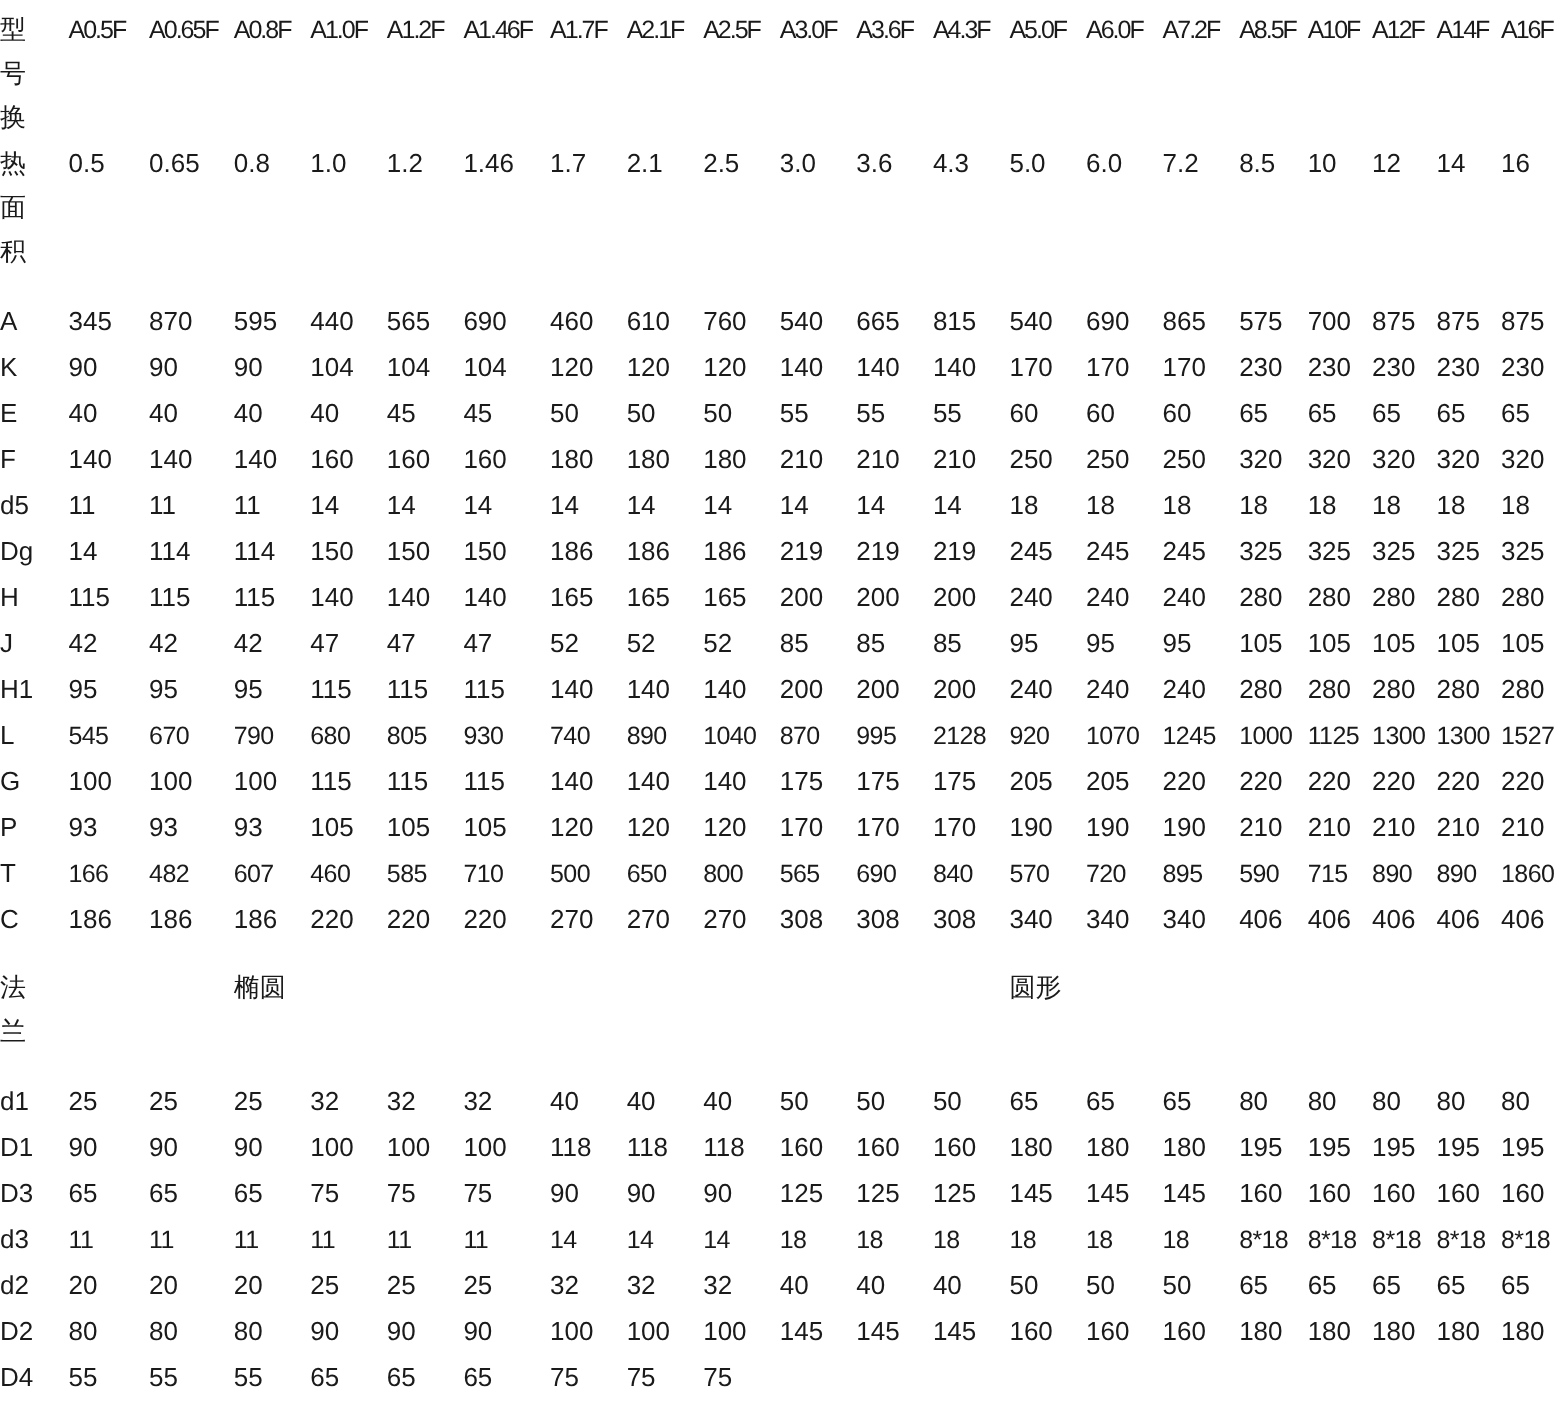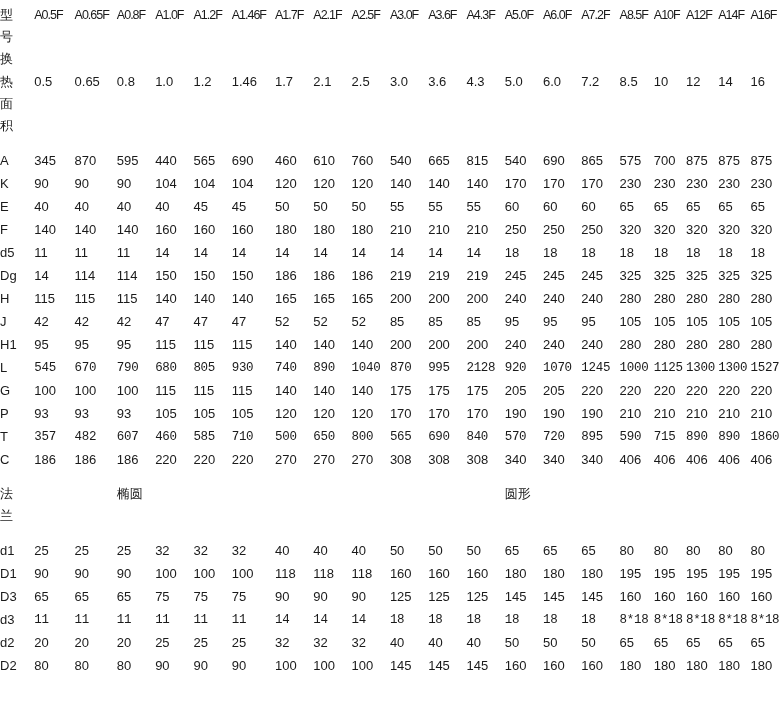--- a/index.html
+++ b/index.html
@@ -61,21 +61,21 @@
   .spacer-row td { height: 12px; }
   .stackword {
     font-weight: bold;
     font-size: 13px;
     line-height: 22px;
   }
   .group-label {
     font-size: 13px;
     text-align: left;
   }
-  .narrow-nums .cell { font-size: 12.5px; letter-spacing: -0.3px; font-family: Liberation Mono, monospace; }
+  .narrow-nums .cell { font-size: 12.5px; letter-spacing: -0.3px; }
 </style>
 </head>
 <body>
 
 <div class="sheet">
   <table class="spec">
     <colgroup>
       <col style="width:34px">
       <col style="width:40px">
         <col style="width:42px">
@@ -451,21 +451,21 @@
         <td class="cell">190</td>
         <td class="cell">210</td>
         <td class="cell">210</td>
         <td class="cell">210</td>
         <td class="cell">210</td>
         <td class="cell">210</td>
       </tr>
 
       <tr class="r-data narrow-nums">
         <td class="rowlabel">T</td>
-        <td class="cell">357</td>
+        <td class="cell">166</td>
         <td class="cell">482</td>
         <td class="cell">607</td>
         <td class="cell">460</td>
         <td class="cell">585</td>
         <td class="cell">710</td>
         <td class="cell">500</td>
         <td class="cell">650</td>
         <td class="cell">800</td>
         <td class="cell">565</td>
         <td class="cell">690</td>
@@ -662,16 +662,39 @@
         <td class="cell">160</td>
         <td class="cell">160</td>
         <td class="cell">160</td>
         <td class="cell">180</td>
         <td class="cell">180</td>
         <td class="cell">180</td>
         <td class="cell">180</td>
         <td class="cell">180</td>
       </tr>
 
+      <tr class="r-data">
+        <td class="rowlabel">D4</td>
+        <td class="cell">55</td>
+        <td class="cell">55</td>
+        <td class="cell">55</td>
+        <td class="cell">65</td>
+        <td class="cell">65</td>
+        <td class="cell">65</td>
+        <td class="cell">75</td>
+        <td class="cell">75</td>
+        <td class="cell">75</td>
+        <td class="cell"></td>
+        <td class="cell"></td>
+        <td class="cell"></td>
+        <td class="cell"></td>
+        <td class="cell"></td>
+        <td class="cell"></td>
+        <td class="cell"></td>
+        <td class="cell"></td>
+        <td class="cell"></td>
+        <td class="cell"></td>
+        <td class="cell"></td>
+      </tr>
 
     </tbody>
   </table>
 </div>
 
 </body></html>

